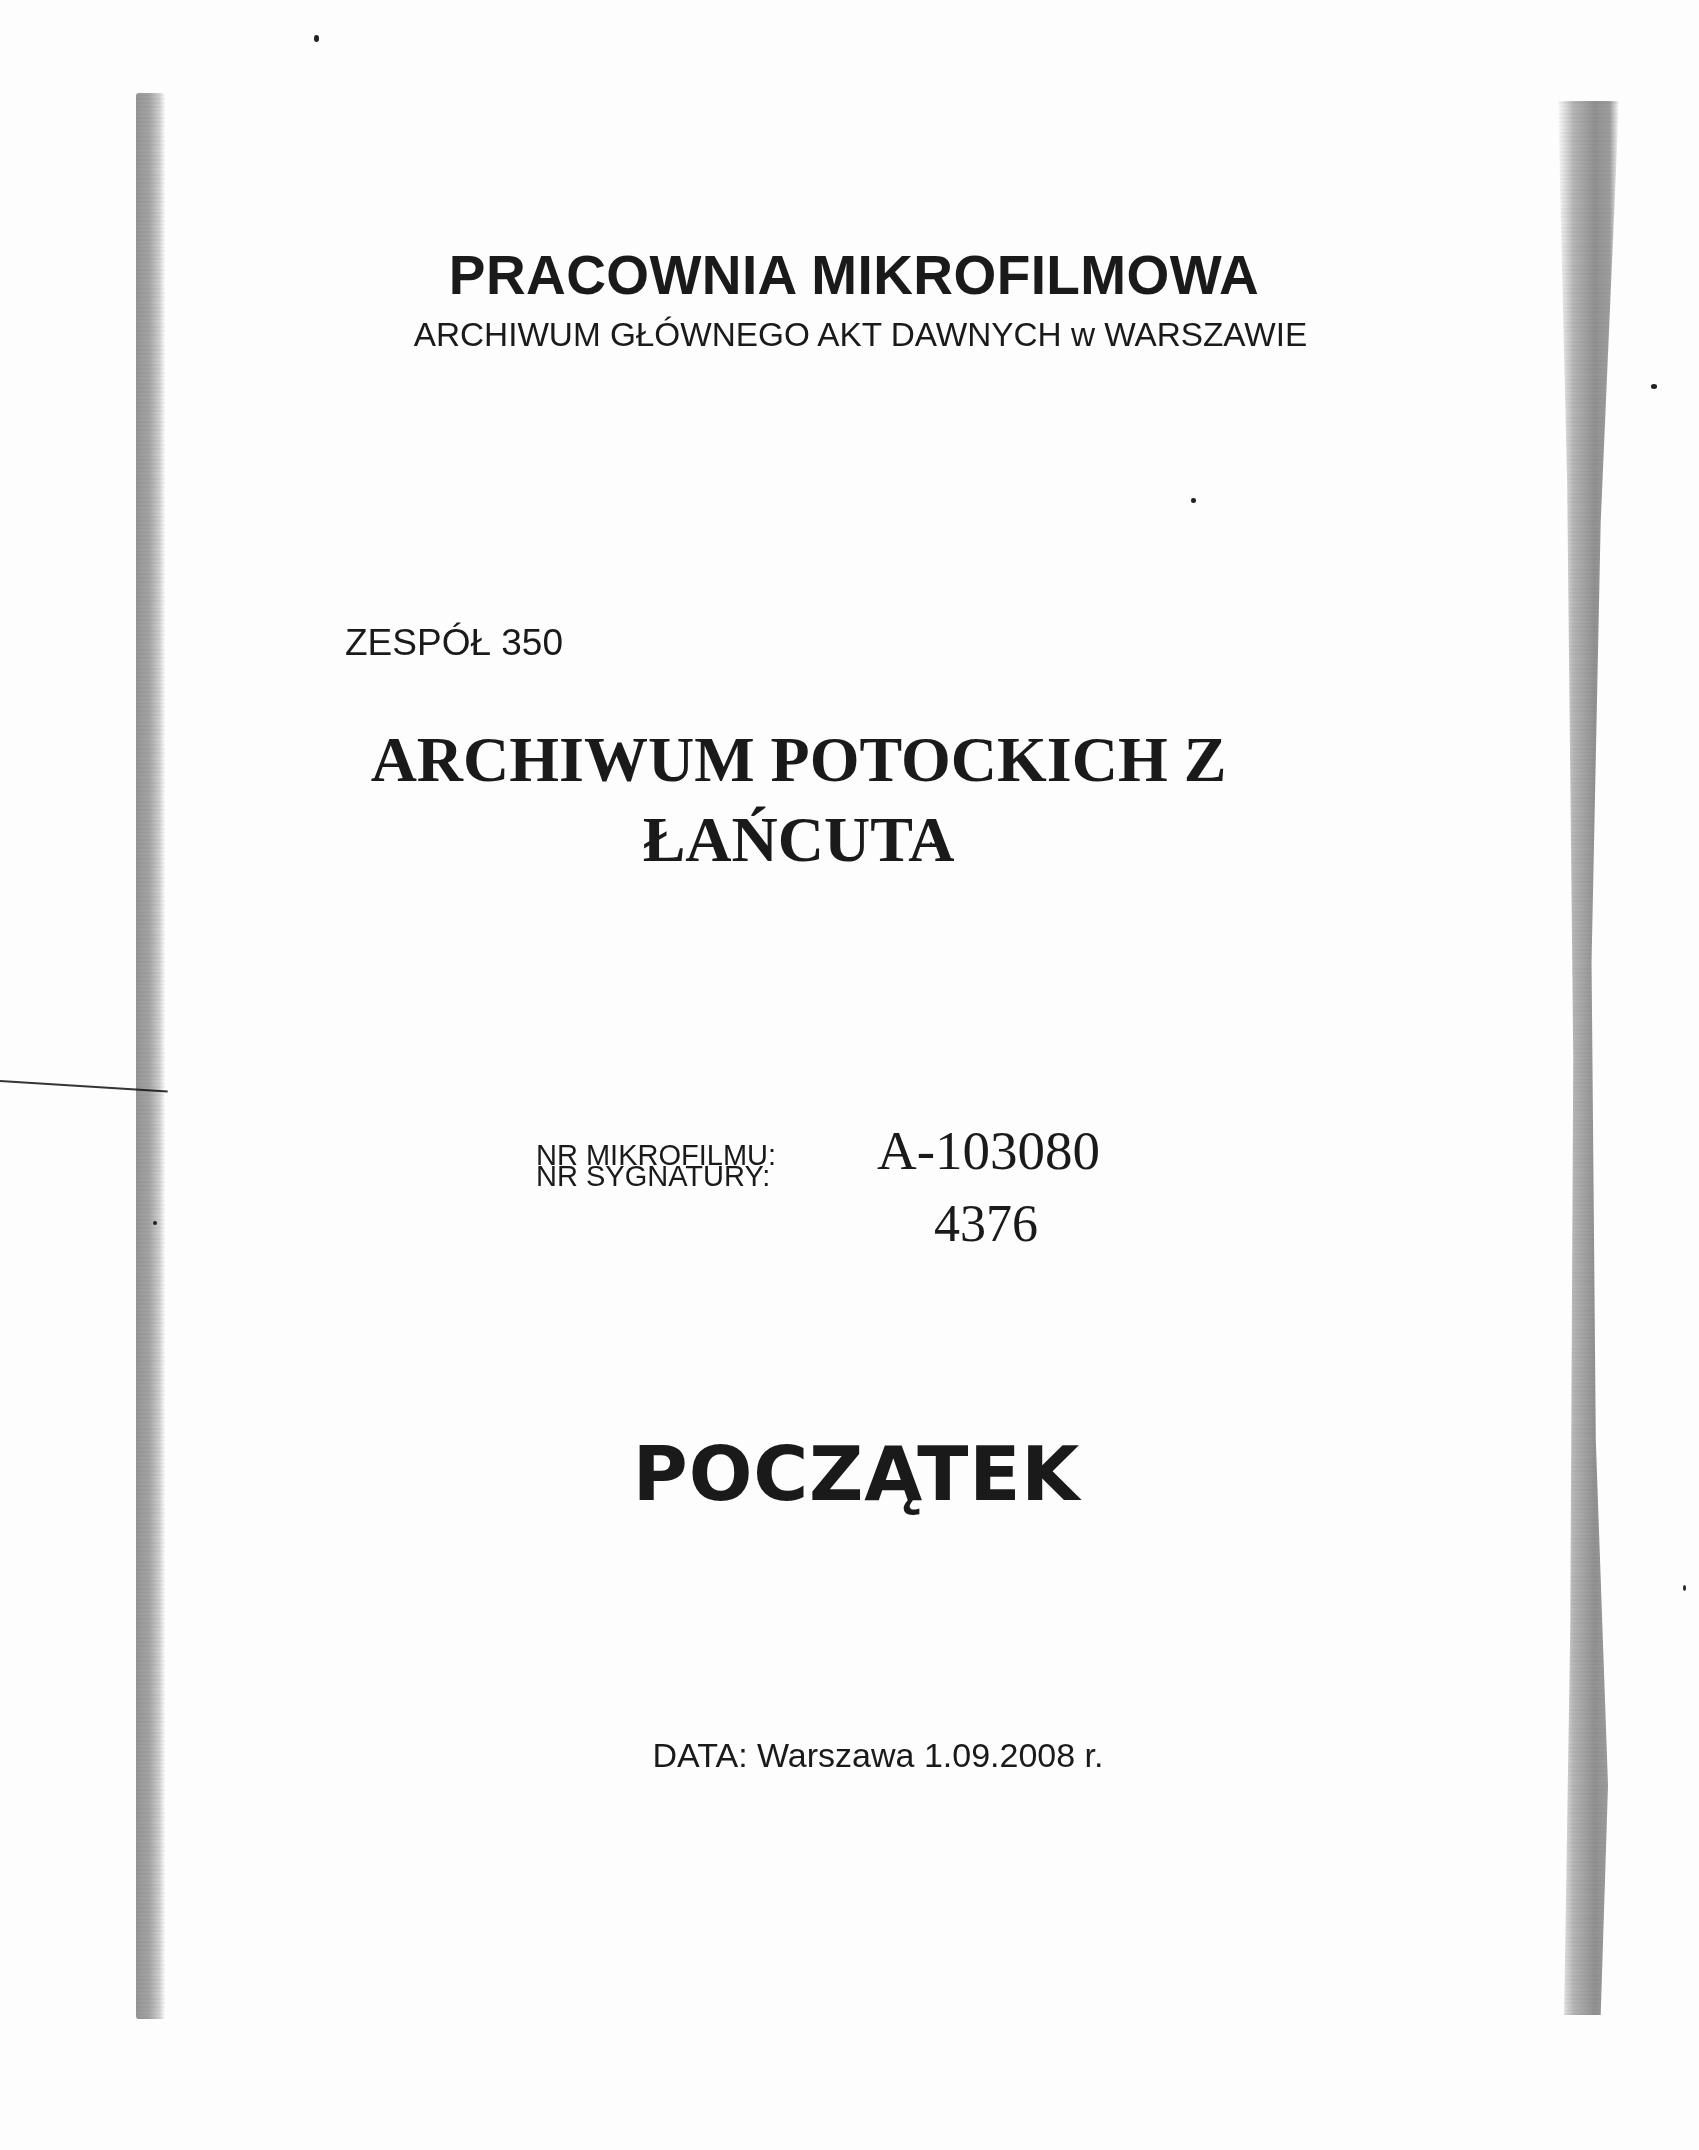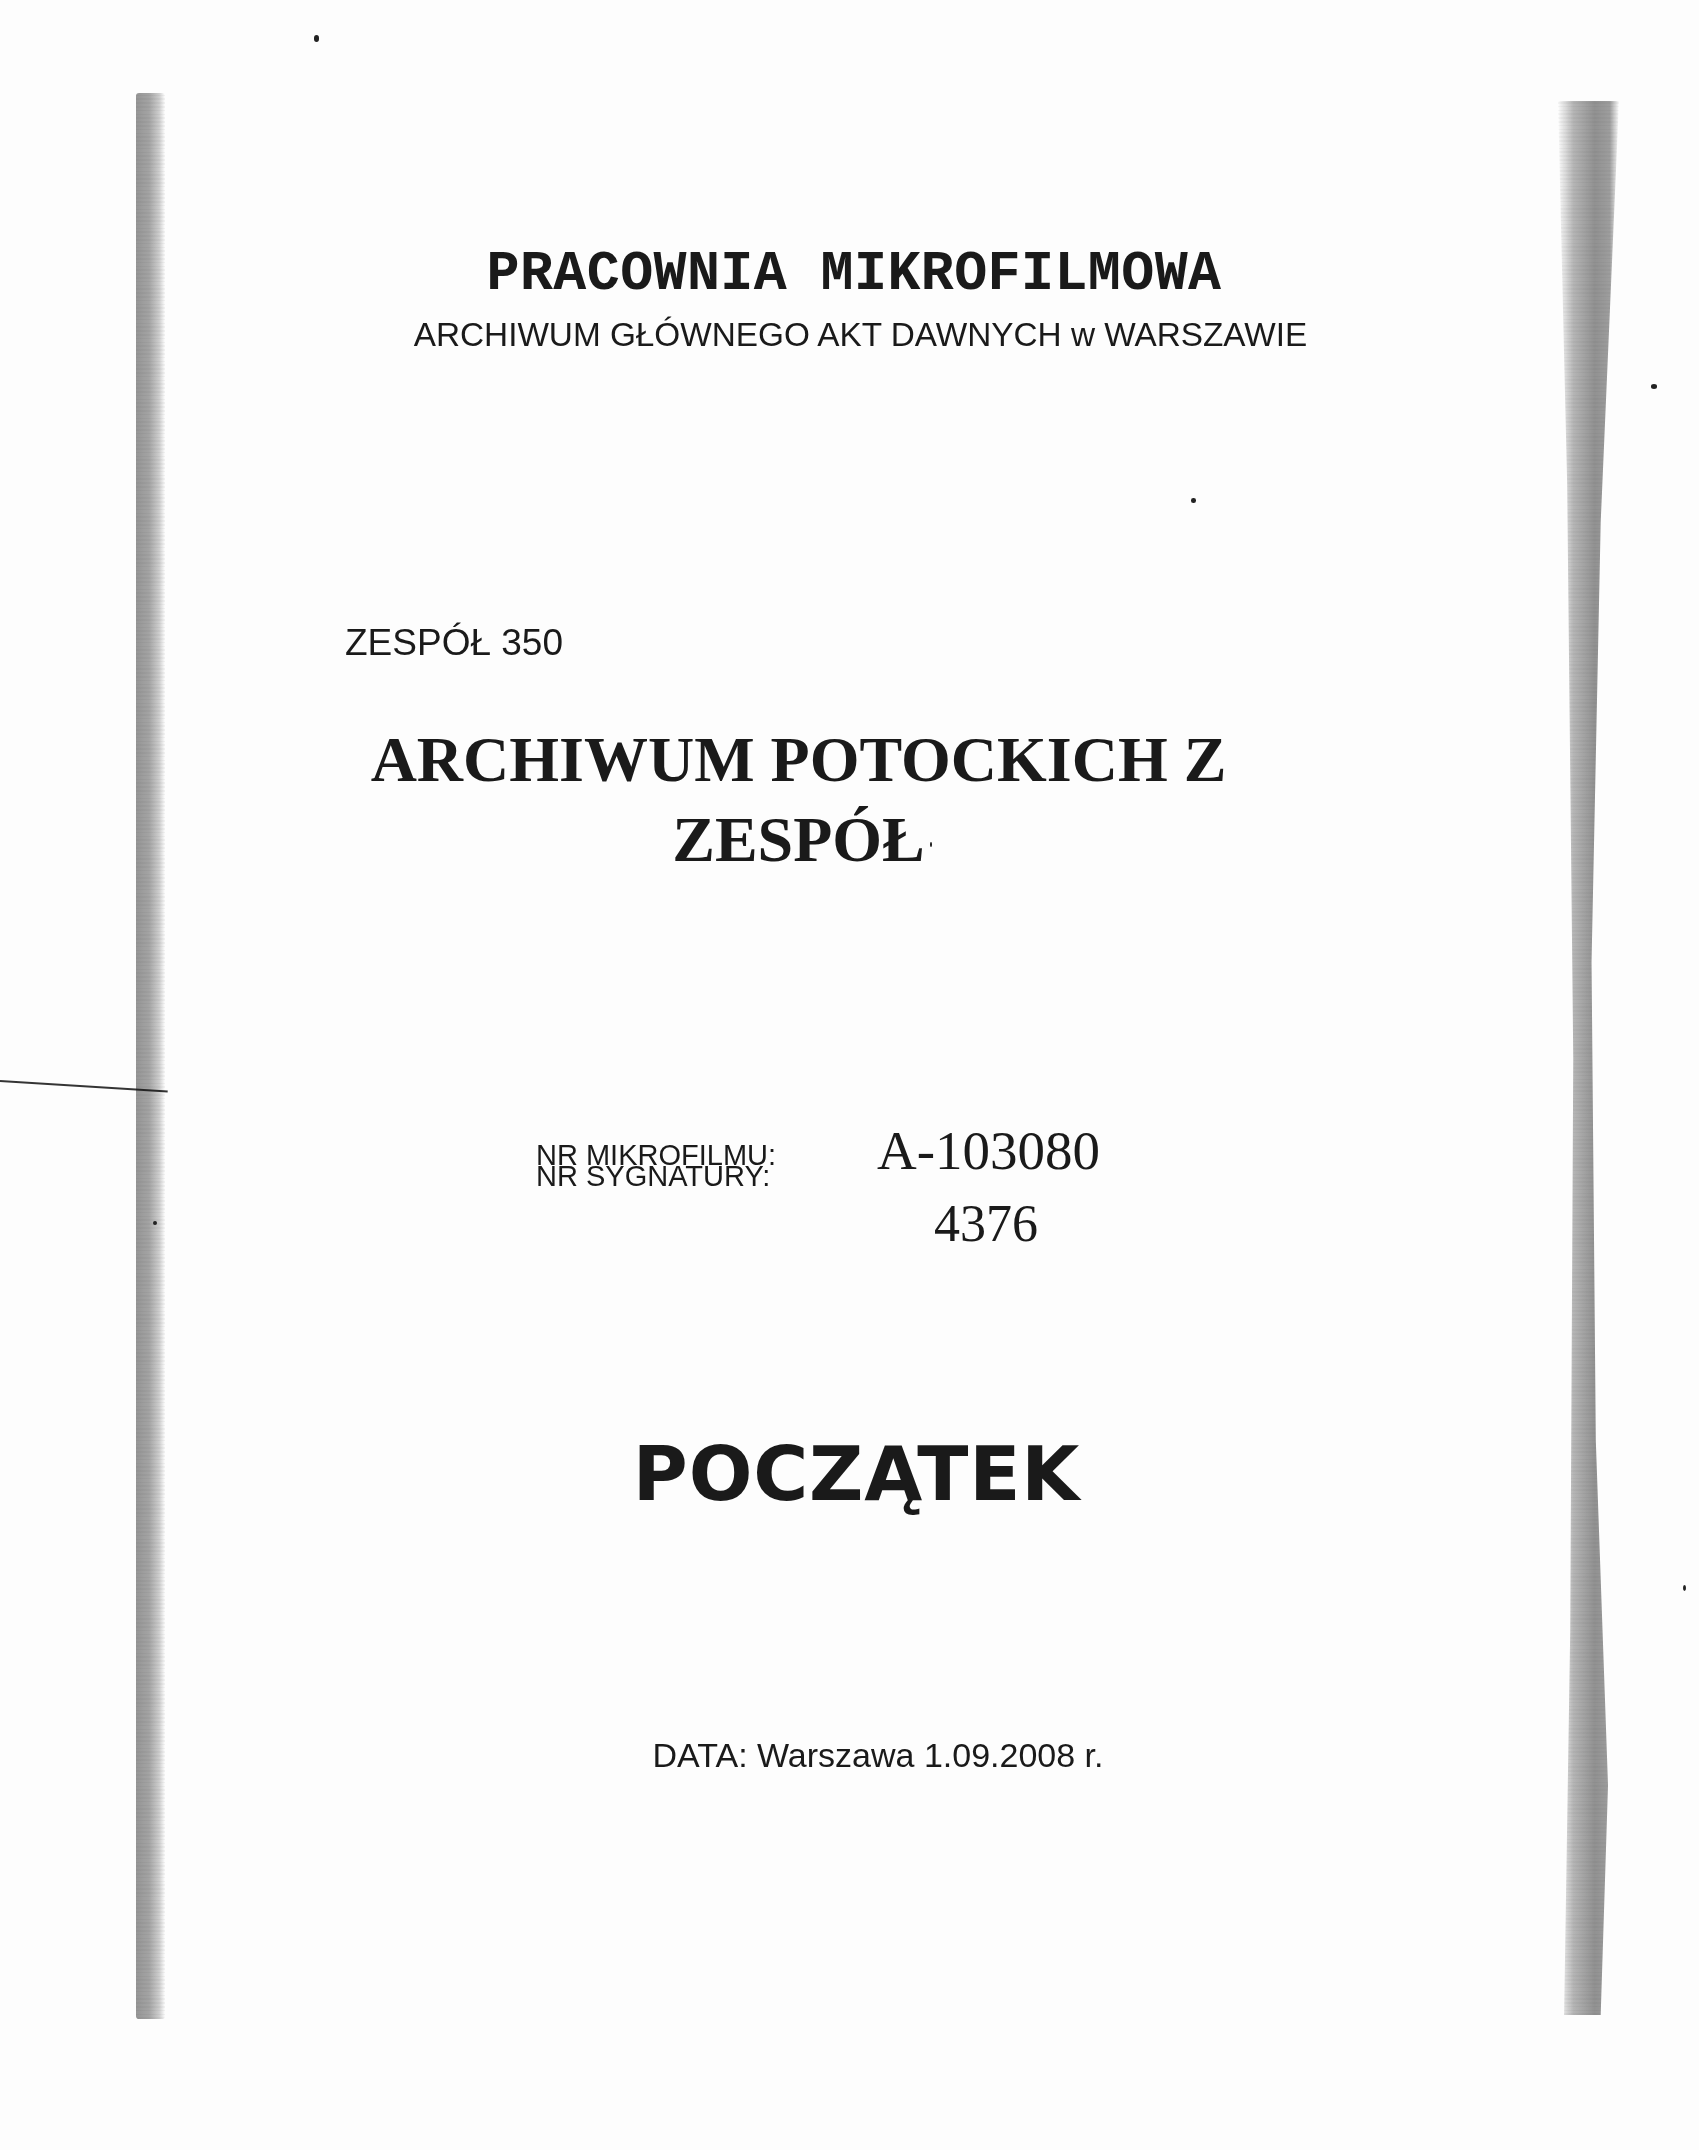--- a/index.html
+++ b/index.html
@@ -66,21 +66,21 @@
     .txt {
       position: absolute;
       white-space: nowrap;
       margin: 0;
     }
     .header-title {
       left: 0;
       width: 1700px;
       text-align: center;
       top: 243px;
-      font-family: Liberation Mono, monospace;
+      font-family: Liberation Sans, sans-serif;
       font-weight: bold;
       font-size: 55px;
       letter-spacing: 0.4px;
       padding-left: 8px;
       box-sizing: border-box;
     }
     .header-subtitle {
       left: 0;
       width: 1700px;
       text-align: center;
@@ -160,21 +160,21 @@
   <div class="speck" style="left:1683px;top:1585px;width:3.1px;height:6.1px;"></div>
   <div class="speck" style="left:930px;top:842px;width:2.3px;height:4.6px;"></div>
 
   <h1 class="txt header-title">PRACOWNIA MIKROFILMOWA</h1>
   <div class="txt header-subtitle">ARCHIWUM GŁÓWNEGO AKT DAWNYCH w WARSZAWIE</div>
 
   <div class="txt fonds-label">ZESPÓŁ 350</div>
 
   <div class="txt collection-title">
     <div>ARCHIWUM POTOCKICH Z</div>
-    <div>ZESPÓŁ</div>
+    <div>ŁAŃCUTA</div>
   </div>
 
   <div class="txt meta-label row1-label">NR MIKROFILMU:</div>
   <div class="txt meta-value row1-value">A-103080</div>
 
   <div class="txt meta-label row2-label">NR SYGNATURY:</div>
   <div class="txt meta-value row2-value">4376</div>
 
   <div class="txt start-marker">POCZĄTEK</div>
 

